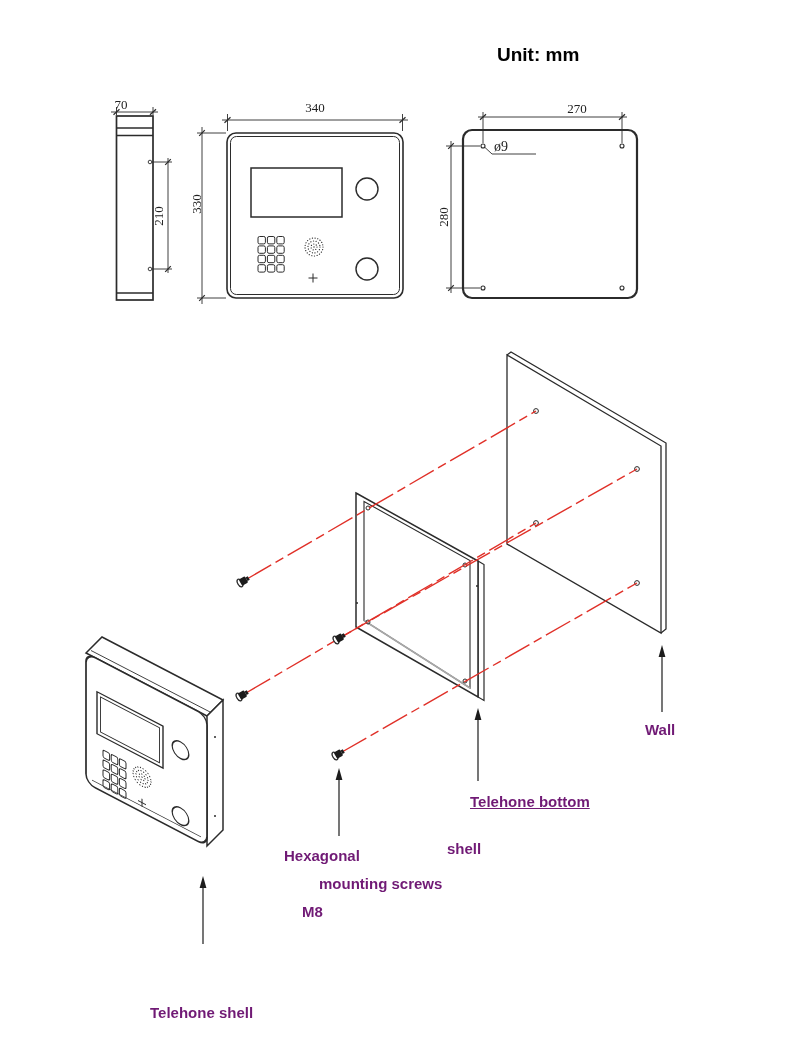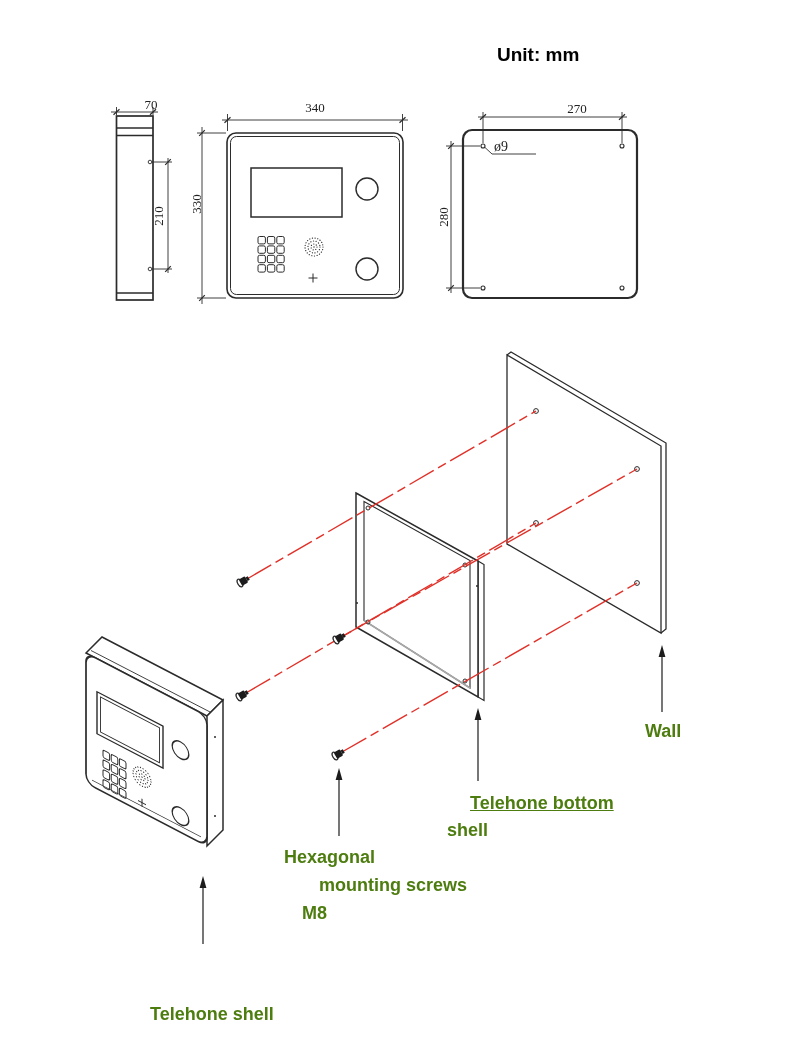--- a/index.html
+++ b/index.html
@@ -4,21 +4,21 @@
 <style>
   html,body{margin:0;padding:0;background:#ffffff;}
   #stage{position:relative;width:800px;height:1048px;background:#ffffff;overflow:hidden;
          font-family:"Liberation Sans", sans-serif;}
   #stage svg{position:absolute;left:0;top:0;}
   .txt{position:absolute;white-space:nowrap;}
   .dim{font-family:"Liberation Serif", serif;font-size:13px;color:#222222;
        transform:translate(-50%,-50%);}
   .dim.rot{transform:translate(-50%,-50%) rotate(-90deg);}
   .dia{font-family:"Liberation Serif", serif;font-size:14px;color:#222222;}
-  .plabel{font-size:18px;font-weight:700;color:#4d7c0f;}
+  .plabel{font-size:15px;font-weight:700;color:#701a75;}
   .unit{font-size:19px;font-weight:700;color:#000000;}
 </style>
 </head>
 <body>
 
 <div id="stage">
 
 <svg width="800" height="1048" viewBox="0 0 800 1048">
   <g stroke="#2b2b2b" fill="none" stroke-width="1.4">
 
@@ -241,29 +241,29 @@
         <line x1="662" y1="712" x2="662" y2="655"></line>
         <polygon points="662,645 658.6,657 665.4,657" fill="#1c1c1c" stroke="none"></polygon>
       </g>
     </g>
 
   </g>
 </svg>
 
 <div class="txt unit" style="left:497px;top:44px;">Unit: mm</div>
 
-<div class="txt dim" style="left:151px;top:105px;">70</div>
+<div class="txt dim" style="left:121px;top:105px;">70</div>
 <div class="txt dim rot" style="left:159px;top:215.5px;">210</div>
 <div class="txt dim" style="left:315px;top:108px;">340</div>
 <div class="txt dim rot" style="left:197px;top:204px;">330</div>
 <div class="txt dim" style="left:577px;top:109px;">270</div>
 <div class="txt dim rot" style="left:444px;top:217px;">280</div>
 <div class="txt dia" style="left:494px;top:139px;">ø9</div>
 
 <div class="txt plabel" style="left:150px;top:1004px;">Telehone shell</div>
 <div class="txt plabel" style="left:284px;top:847px;">Hexagonal</div>
 <div class="txt plabel" style="left:319px;top:875px;">mounting screws</div>
 <div class="txt plabel" style="left:302px;top:903px;">M8</div>
 <div class="txt plabel" style="left:470px;top:793px;text-decoration:underline;">Telehone bottom</div>
-<div class="txt plabel" style="left:447px;top:820px;">shell</div>
+<div class="txt plabel" style="left:447px;top:840px;">shell</div>
 <div class="txt plabel" style="left:645px;top:721px;">Wall</div>
 
 </div>
 
 </body></html>

